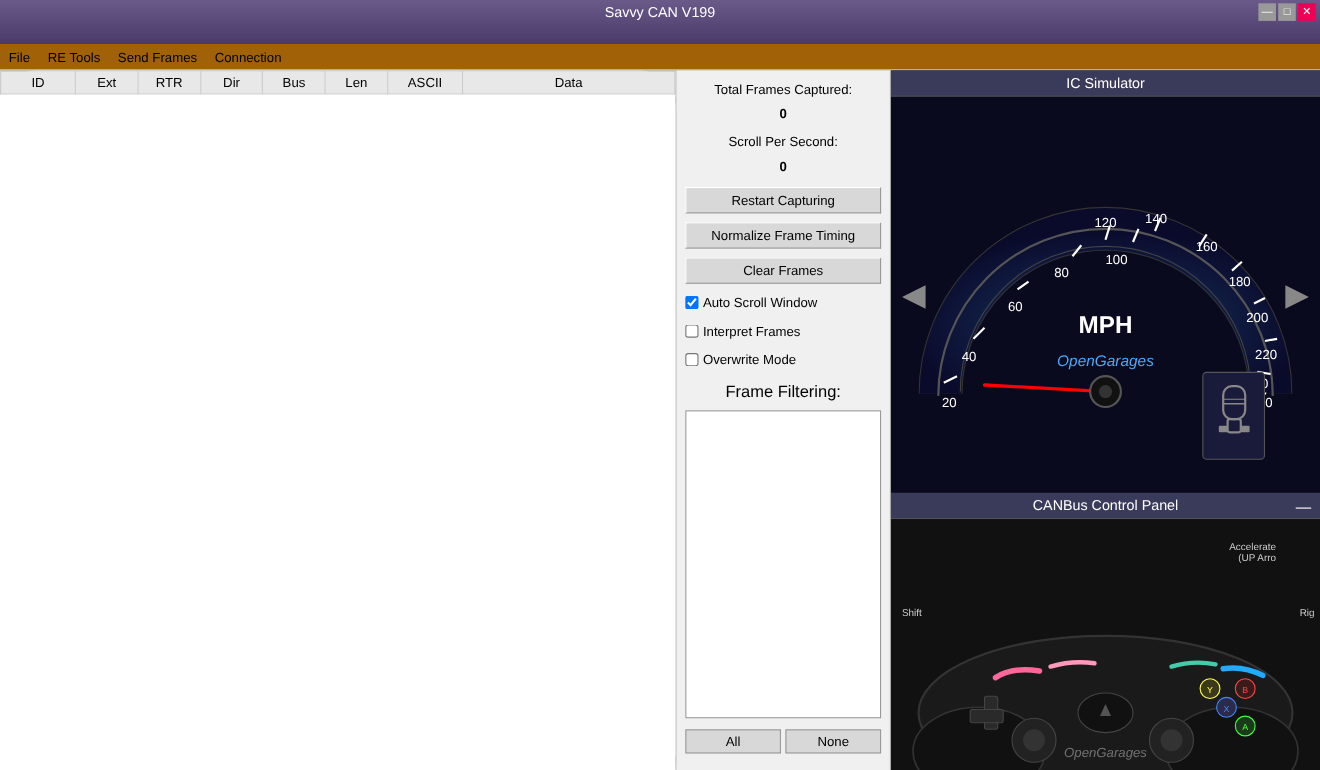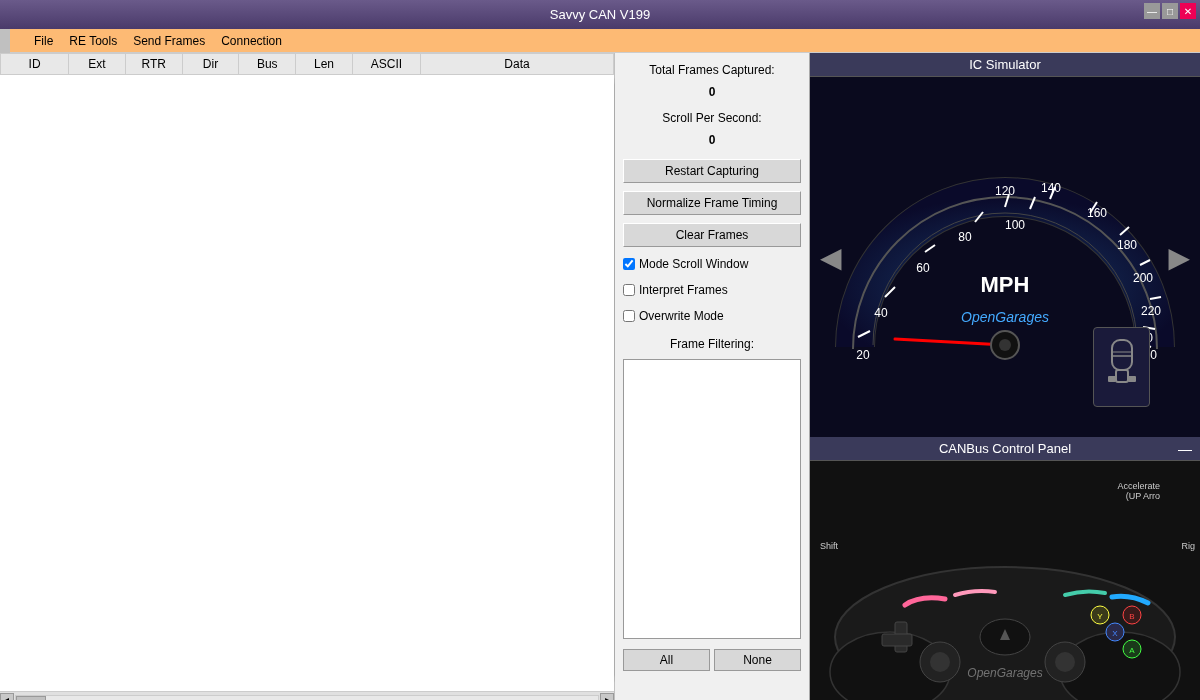--- a/index.html
+++ b/index.html
@@ -10,26 +10,26 @@
       font-family: 'Segoe UI', Arial, sans-serif;
       font-size: 12px;
       background: #c0c0c0;
     }
 
     
     #titlebar {
       background: linear-gradient(to bottom, #6a5a8a, #4a3a6a);
       color: white;
       text-align: center;
-      height: 29px;
+      height: 40px;
       line-height: 22px;
       font-size: 13px;
       position: relative;
       display: flex;
-      align-items: center;
+      align-items: flex-start;
       justify-content: center;
     }
     #titlebar-controls {
       position: absolute;
       right: 4px;
       top: 3px;
       display: flex;
       gap: 2px;
     }
     .titlebar-btn {
@@ -41,27 +41,26 @@
       display: flex;
       align-items: center;
       justify-content: center;
       background: #999;
       color: white;
     }
     .titlebar-btn.close { background: #e05; }
 
     
     #menubar {
-      background: #fdba74;
+      background: #a16207;
       border-bottom: 1px solid #ccc;
       height: 24px;
       display: flex;
       align-items: center;
-      padding: 0 16px;
-      margin-left: 10px;
+      padding: 0 0;
     }
     .menu-item {
       padding: 3px 8px;
       cursor: pointer;
       font-size: 12px;
       color: #000;
     }
 
     
     #main-layout {
@@ -168,21 +167,21 @@
       gap: 4px;
       font-size: 12px;
       padding: 2px 0;
     }
     .checkbox-row input[type=checkbox] {
       width: 12px;
       height: 12px;
     }
     .filter-label {
       text-align: center;
-      font-size: 12px;
+      font-size: 15px;
       margin-top: 4px;
     }
     .filter-textarea {
       width: 100%;
       height: 280px;
       border: 1px solid #999;
       font-size: 11px;
       resize: none;
       background: white;
     }
@@ -324,21 +323,21 @@
   <div id="right-panel">
     <div class="stat-label">Total Frames Captured:</div>
     <div class="stat-value">0</div>
     <div class="stat-label">Scroll Per Second:</div>
     <div class="stat-value">0</div>
     <button class="ctrl-btn">Restart Capturing</button>
     <button class="ctrl-btn">Normalize Frame Timing</button>
     <button class="ctrl-btn">Clear Frames</button>
     <div class="checkbox-row">
       <input type="checkbox" checked="" style="">
-      <label>Mode Scroll Window</label>
+      <label>Auto Scroll Window</label>
     </div>
     <div class="checkbox-row">
       <input type="checkbox" style="">
       <label>Interpret Frames</label>
     </div>
     <div class="checkbox-row">
       <input type="checkbox" style="">
       <label>Overwrite Mode</label>
     </div>
     <div class="filter-label">Frame Filtering:</div>

